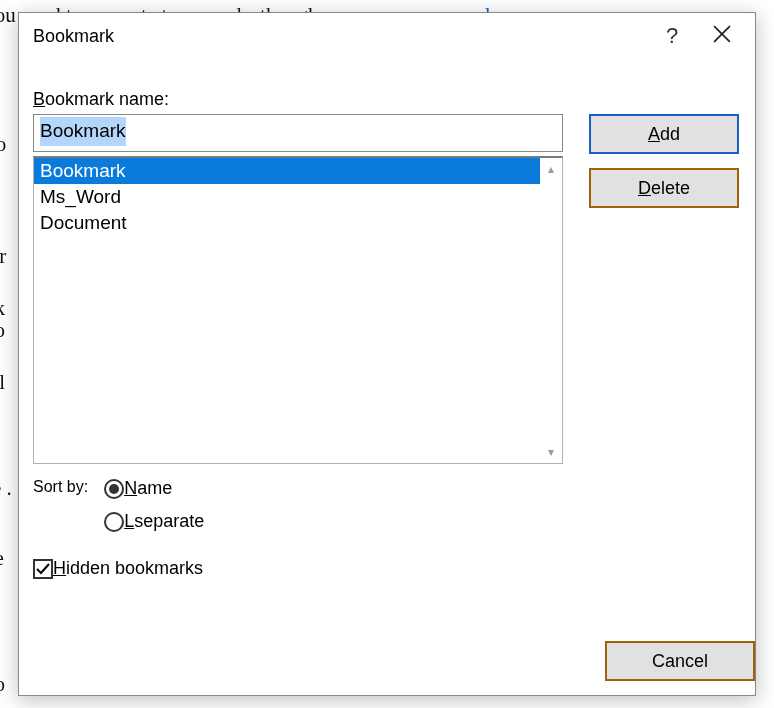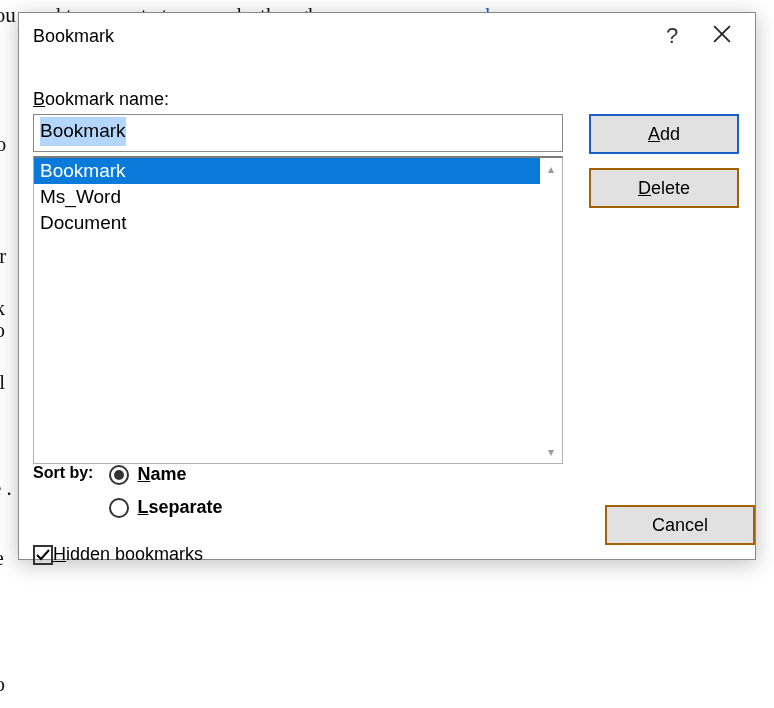--- a/index.html
+++ b/index.html
@@ -26,21 +26,21 @@
       font-family: Georgia, serif;
     }
     .bg-line1 { position:absolute; top:-3px; left:-28px; }
     .bg-link { color:#0563c1; text-decoration: underline; }
     .bg-left { position:absolute; left:-10px; font-size:21px; font-family:Georgia,serif; color:#111;}
     .dialog {
       position: absolute;
       left: 18px;
       top: 12px;
       width: 738px;
-      height: 548px;
+      height: 684px;
       background: #fff;
       border: 1px solid #888;
       box-shadow: 0 4px 20px rgba(0,0,0,0.25);
     }
     .titlebar {
       display: flex;
       align-items: center;
       height: 46px;
       padding: 0 8px 0 14px;
     }
@@ -133,29 +133,28 @@
       font-size: 18px;
       display:flex;
       align-items:center;
       justify-content:center;
       cursor:pointer;
     }
     .btn.primary {
       border: 2px solid #1a5fc7;
     }
     .sort-row {
-      margin-top: 0;
+      margin-top: 14px;
       display:flex;
       align-items:flex-start;
       gap:16px;
-      font-weight:bold;
     }
     .radios { display:flex; flex-direction:column; gap:12px; }
     .radio {
-      display:flex; align-items:center; gap:8px; cursor:pointer;
+      display:flex; align-items:center; cursor:pointer;
       font-size:18px;
     }
     .radio-circle {
       width:20px; height:20px; border:2px solid #333; border-radius:50%;
       display:flex; align-items:center; justify-content:center;
     }
     .radio-dot {
       width:10px; height:10px; border-radius:50%; background:#333;
     }
     .check-row {

